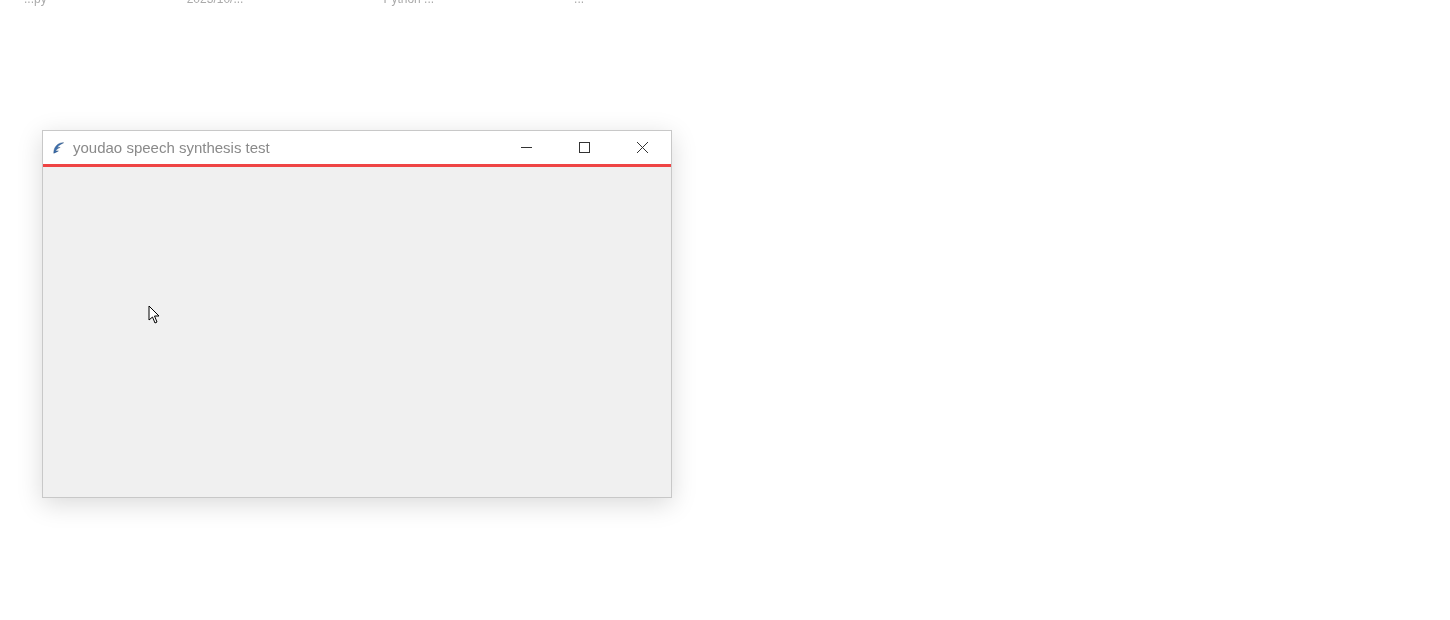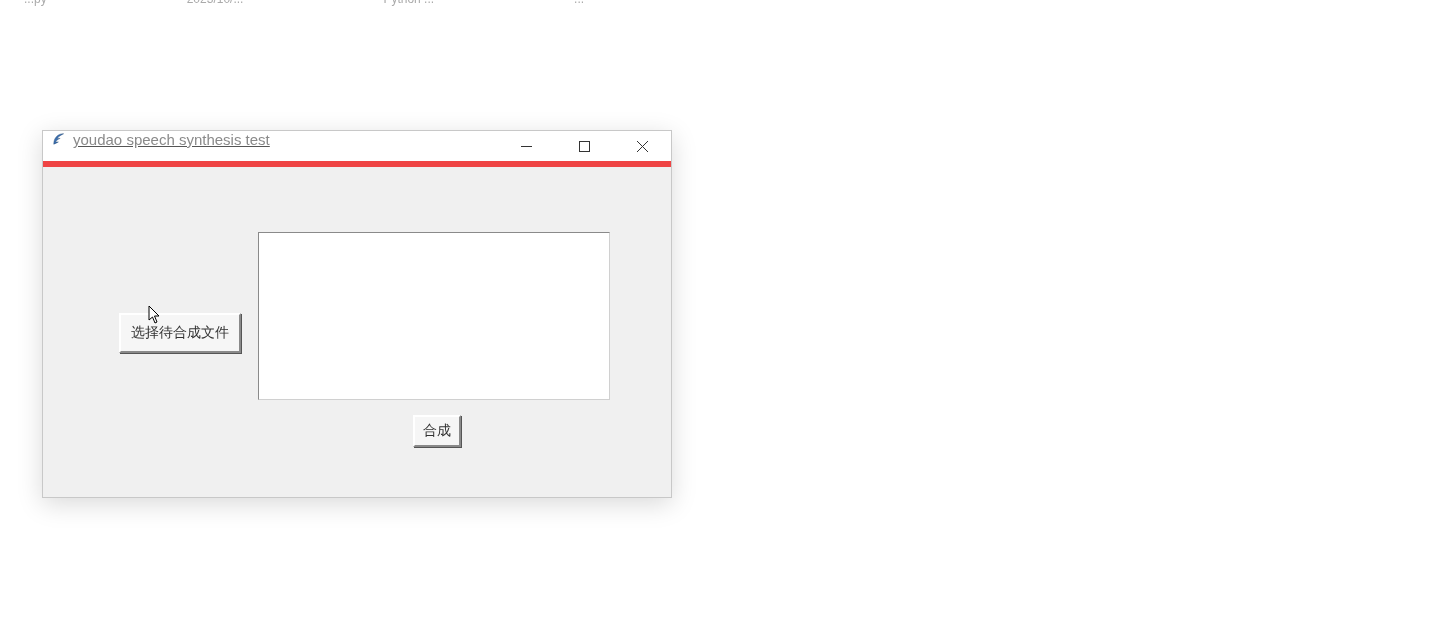--- a/index.html
+++ b/index.html
@@ -36,25 +36,24 @@
       width: 630px;
       height: 368px;
       background: #f0f0f0;
       border: 1px solid #c8c8c8;
       box-shadow: 0 6px 24px rgba(0,0,0,0.15);
     }
 
     .titlebar {
       height: 36px;
       background: #ffffff;
-      border-bottom: 6px solid #ef4444;
+      border-bottom: 3px solid #ef4444;
       display: flex;
-      align-items: flex-start;
+      align-items: center;
       padding-left: 8px;
-      text-decoration: underline;
     }
     .tk-feather {
       width: 16px; height: 16px;
       display: inline-flex; align-items:center; justify-content:center;
       margin-right: 6px;
     }
     .titlebar-text {
       color: #8a8a8a;
       font-size: 15px;
       flex: 1;
@@ -179,22 +178,17 @@
       </div>
       <div class="win-btn">
         <svg width="11" height="11" viewBox="0 0 11 11">
             <line x1="0" y1="0" x2="11" y2="11" stroke="#333" stroke-width="1"></line>
             <line x1="11" y1="0" x2="0" y2="11" stroke="#333" stroke-width="1"></line>
           </svg>
       </div>
     </div>
   </div>
 
-  <div class="client-area">
-    <button class="select-btn">选择待合成文件</button>
-    <textarea class="text-area" style=""></textarea>
-    <button class="synth-btn">合成</button>
-  </div>
 </div>
 
 <svg class="cursor" viewBox="0 0 14 20">
   <path d="M1 1 L1 15 L4.5 12 L7 18 L9 17 L6.5 11 L11 11 Z" fill="#ffffff" stroke="#000000" stroke-width="1"></path>
 </svg>
 
 </body></html>

